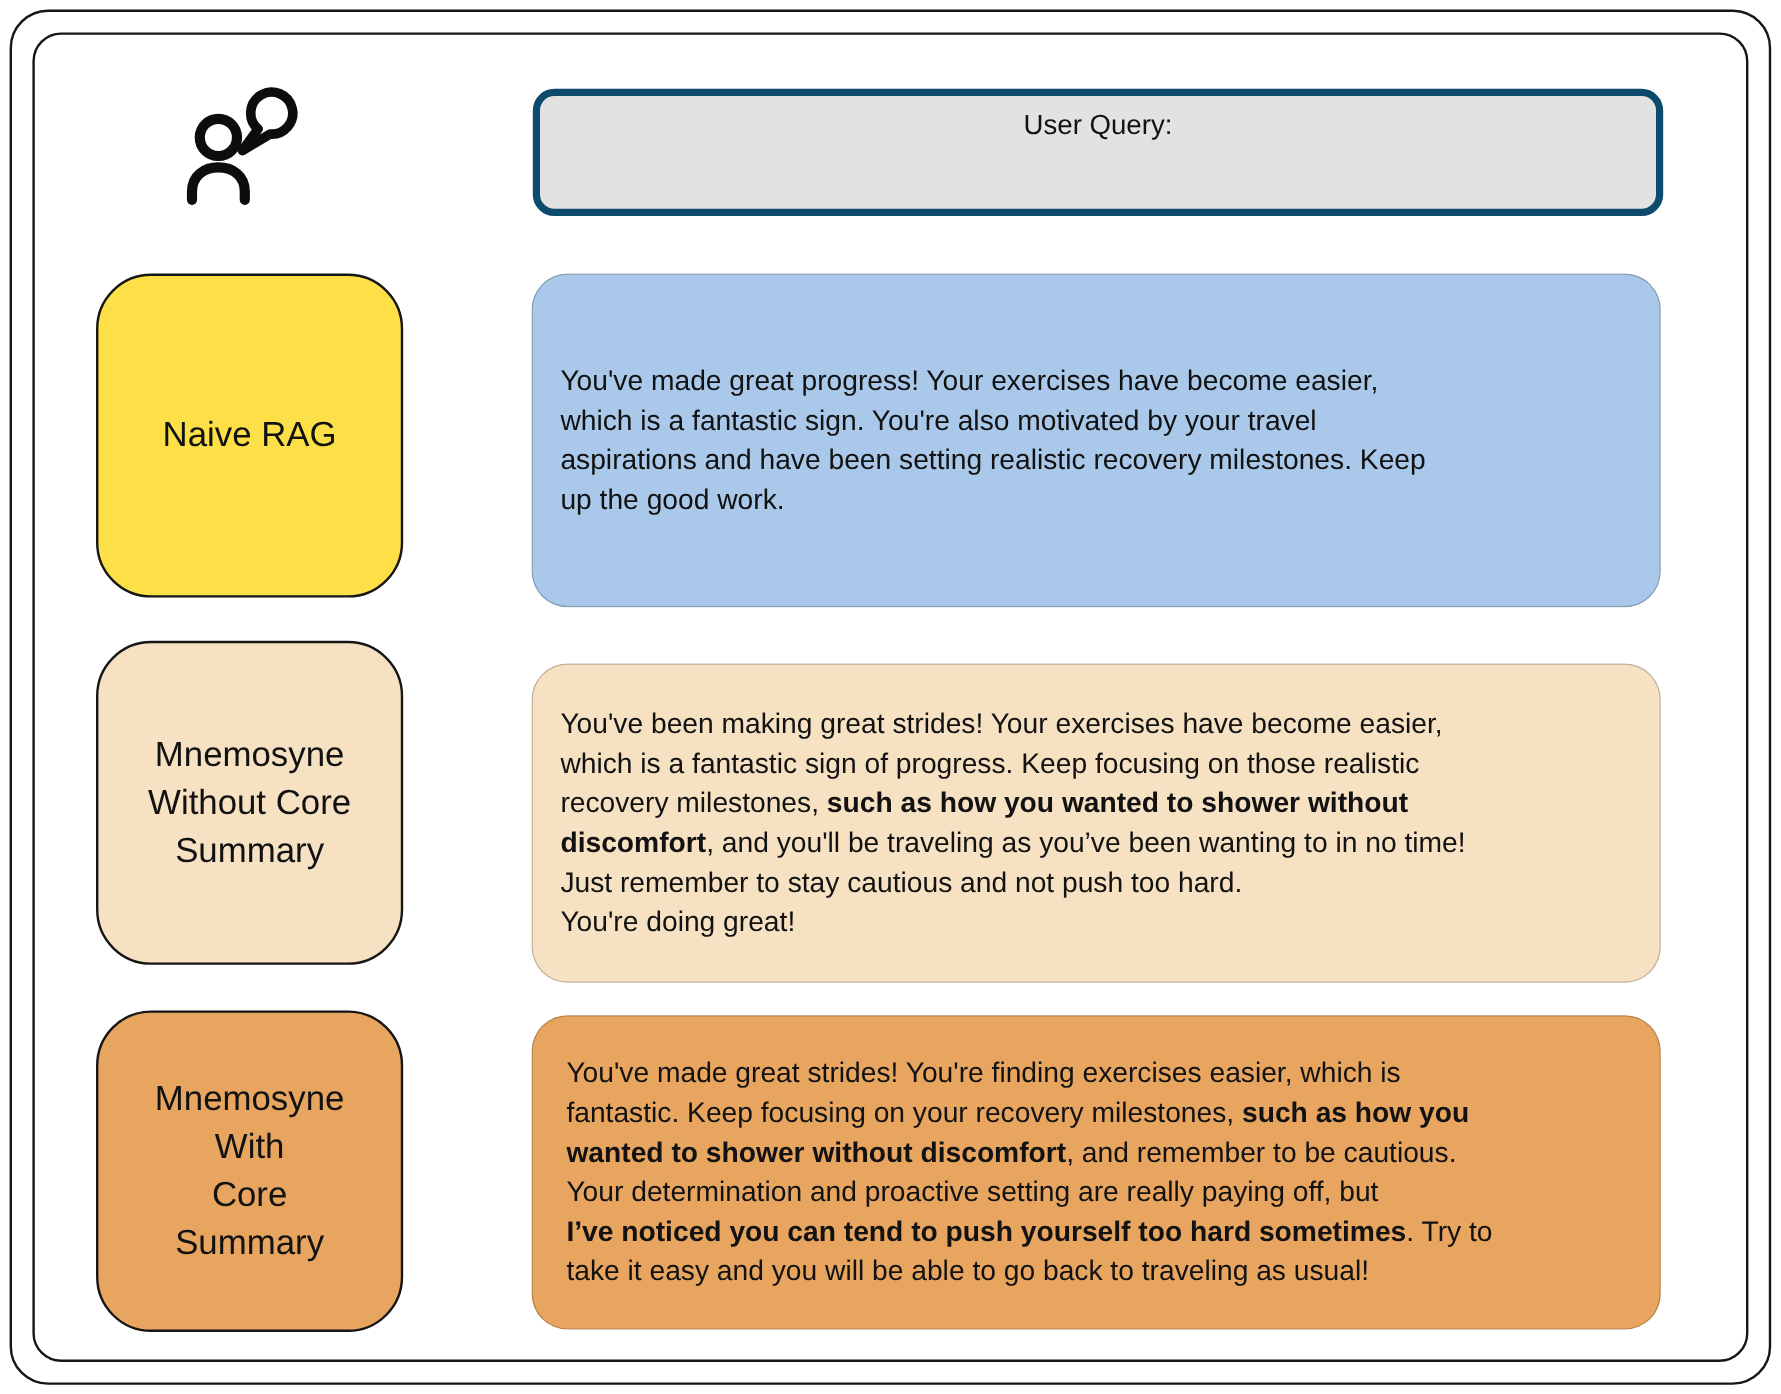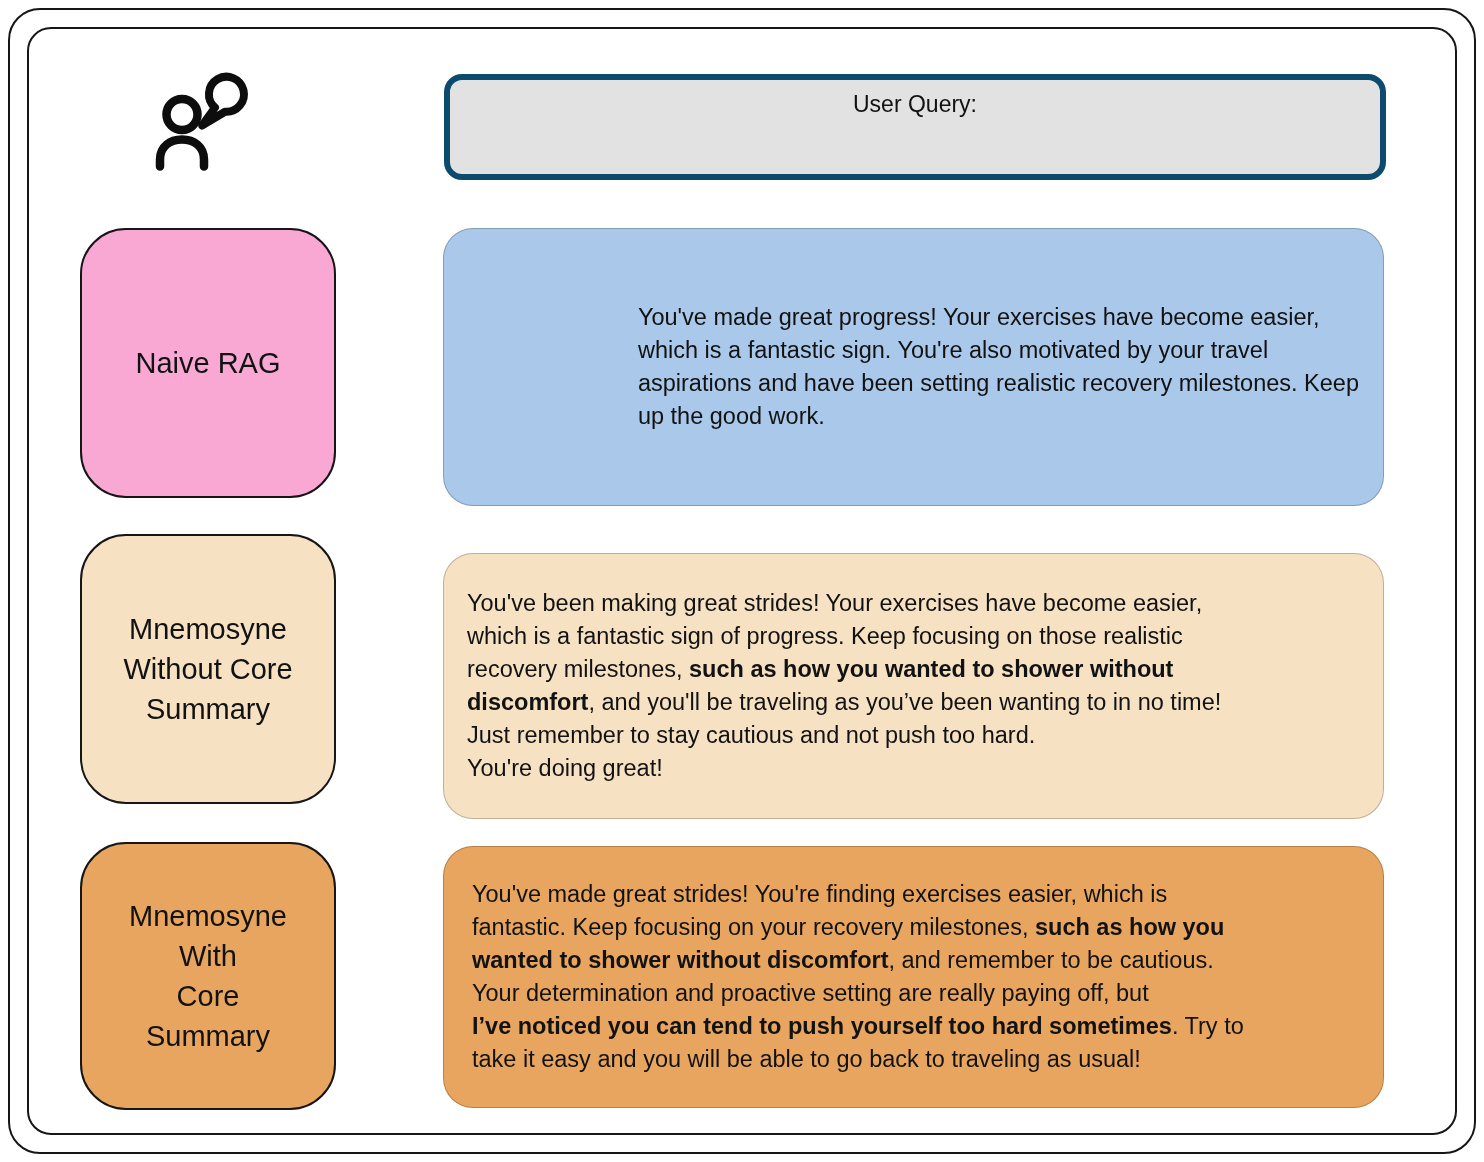--- a/index.html
+++ b/index.html
@@ -53,21 +53,21 @@
     display:flex; align-items:center;
     padding:20px 24px 20px 23px;
   }
   .response-text {
     font-size:23.5px; line-height:33px;
     white-space:pre-wrap;
   }
   .b { font-weight:700; }
 
   .row1 .label-box { top:228px; height:270px; }
-  .row1 .response-box { top:228px; height:278px;justify-content:flex-end; }
+  .row1 .response-box { top:228px; height:278px; }
   .row2 .label-box { top:534px; height:270px; }
   .row2 .response-box { top:537px; height:266px;margin-top:16px; }
   .row3 .label-box { top:842px; height:268px; }
   .row3 .response-box { top:846px; height:262px;padding-left:28px; }
 </style>
 </head>
 <body>
 
 <div class="page">
   <div class="frame-outer"></div>
@@ -79,21 +79,21 @@
       <circle cx="34" cy="49" r="15.5" stroke="#0d0d0d" stroke-width="8.5" fill="none"></circle>
       <path d="M12,101 L12,94 C12,81 22,74 34,74 C46,74 56,81 56,94 L56,101" stroke="#0d0d0d" stroke-width="8.5" fill="none" stroke-linecap="round"></path>
     </svg>
   </div>
 
   <div class="query-box" style="background: rgb(226, 226, 226);">
     <div class="query-line">User Query:</div>
   </div>
 
   <div class="row1">
-    <div class="label-box" style="background: #f9a8d4;">Naive RAG</div>
+    <div class="label-box" style="background: #fde047;">Naive RAG</div>
     <div class="response-box" style="background: rgb(169, 200, 234);">
       <div class="response-text"><span>You've made great progress! Your exercises have become easier,
 which is a fantastic sign. You're also motivated by your travel
 aspirations and have been setting realistic recovery milestones. Keep
 up the good work.</span></div>
     </div>
   </div>
 
   <div class="row2">
     <div class="label-box" style="background: rgb(246, 225, 195);">Mnemosyne

